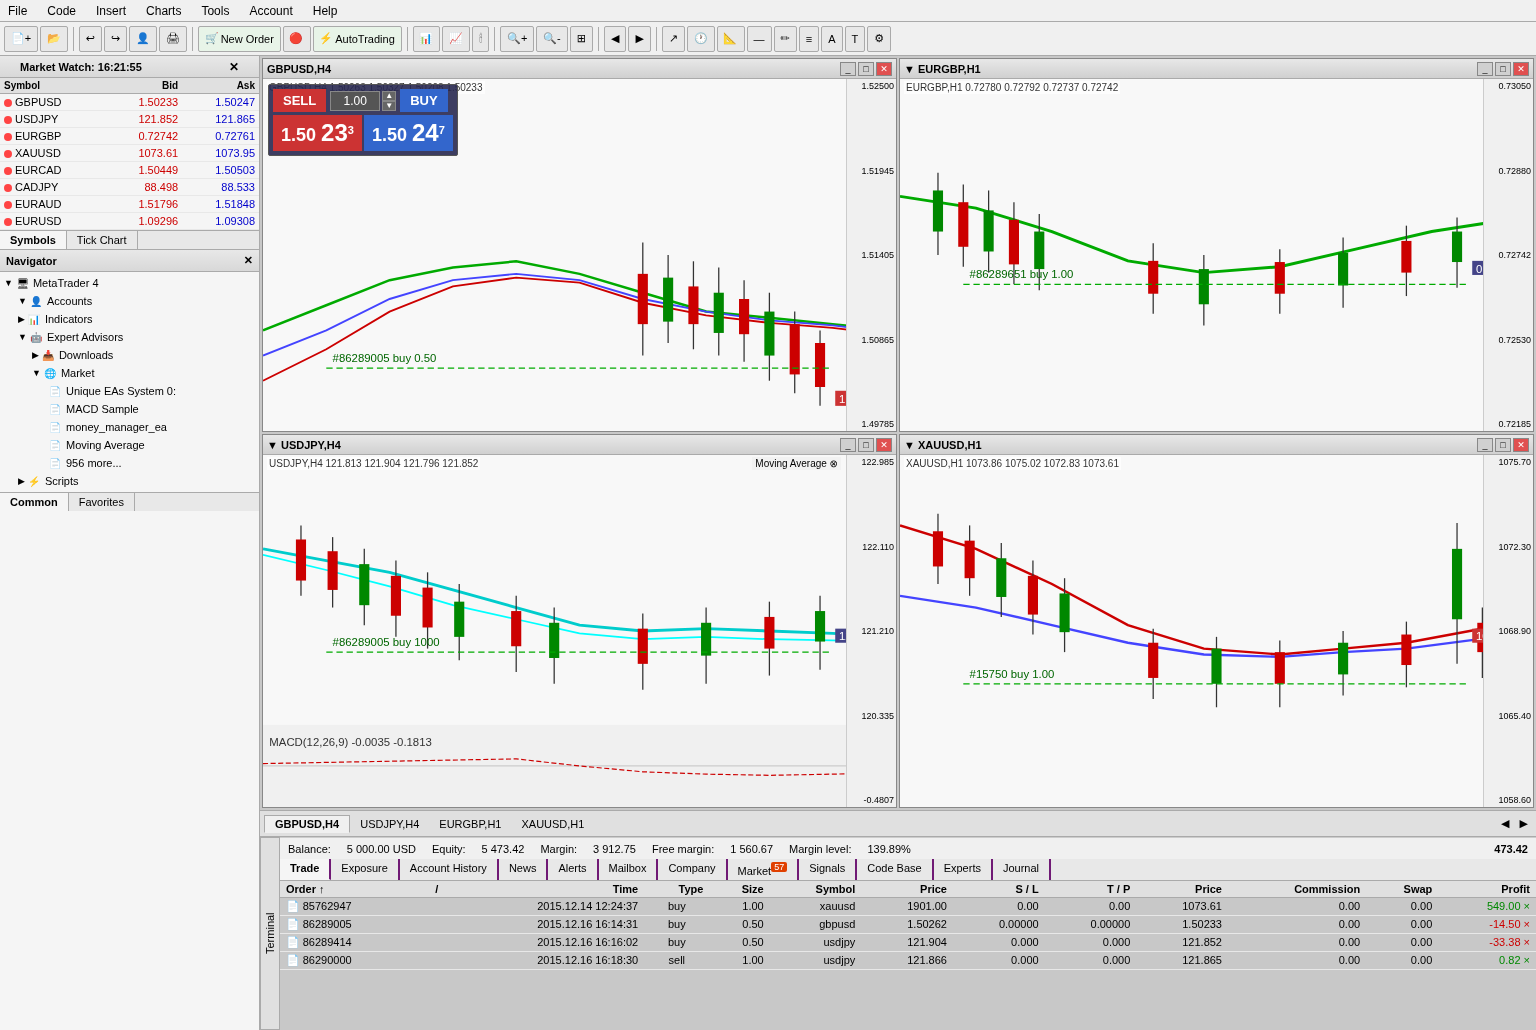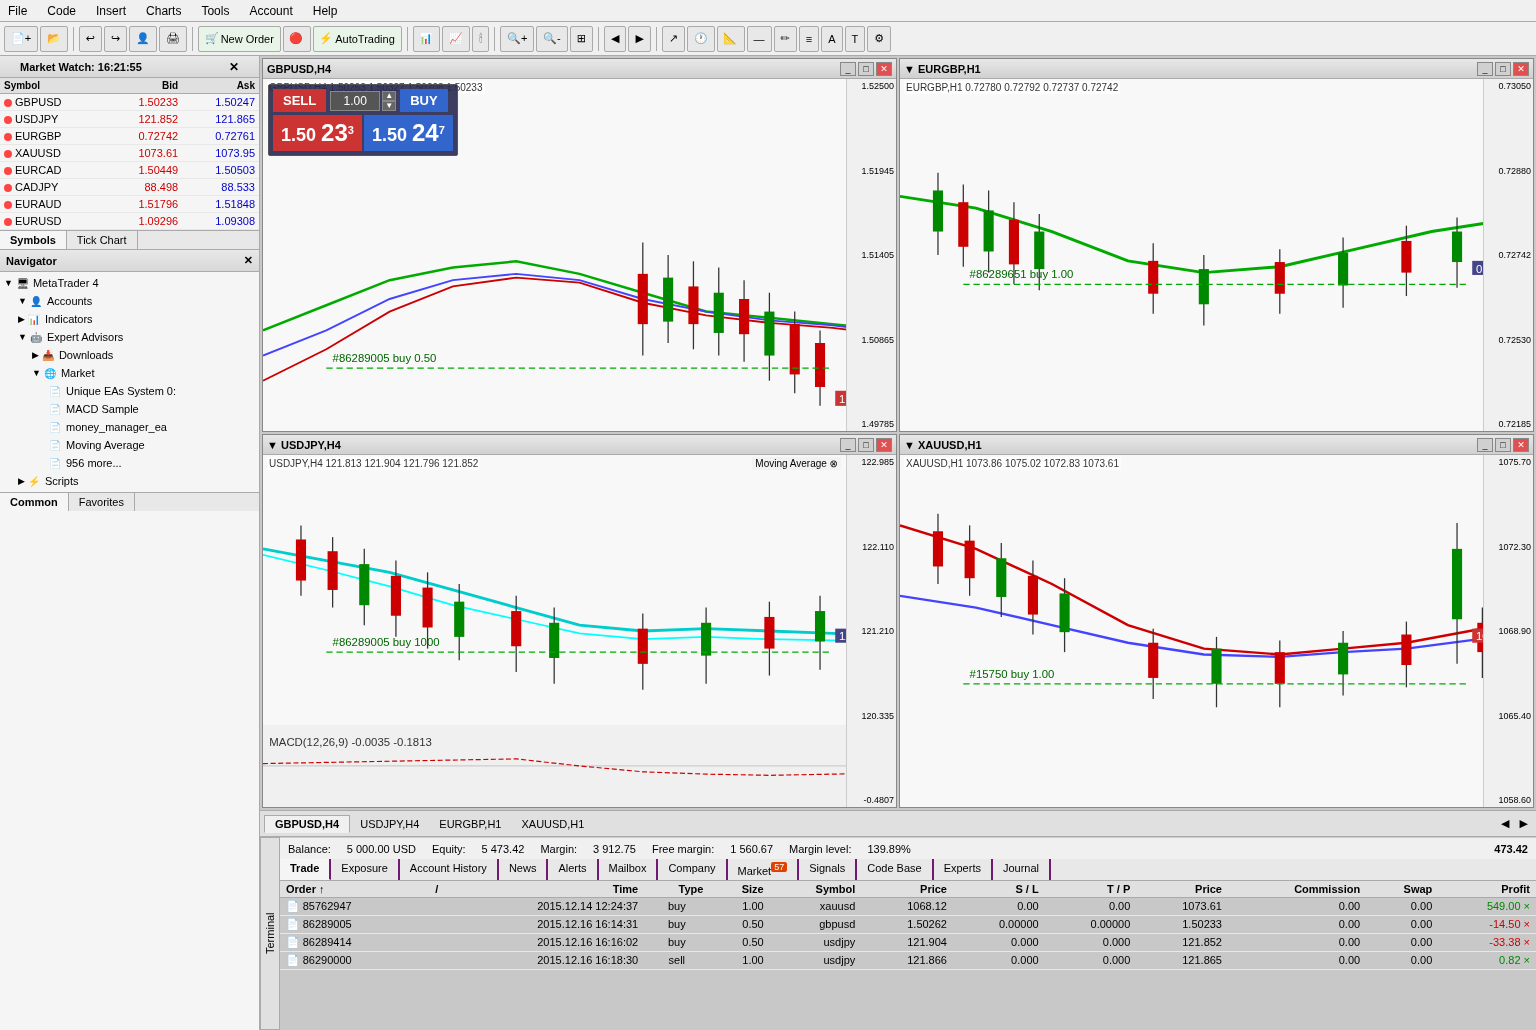--- a/index.html
+++ b/index.html
@@ -623,21 +623,21 @@
                 </tr>
               </thead>
               <tbody id="trade-body">
                   <tr>
     <td><span style="margin-right:3px;">📄</span>85762947</td>
     <td></td>
     <td>2015.12.14 12:24:37</td>
     <td>buy</td>
     <td>1.00</td>
     <td>xauusd</td>
-    <td>1068.12</td>
+    <td>1901.00</td>
     <td>0.00</td>
     <td>0.00</td>
     <td>1073.61</td>
     <td>0.00</td>
     <td>0.00</td>
     <td class="profit-pos">549.00 ×</td>
   </tr>
                   <tr>
     <td><span style="margin-right:3px;">📄</span>86289005</td>
     <td></td>

